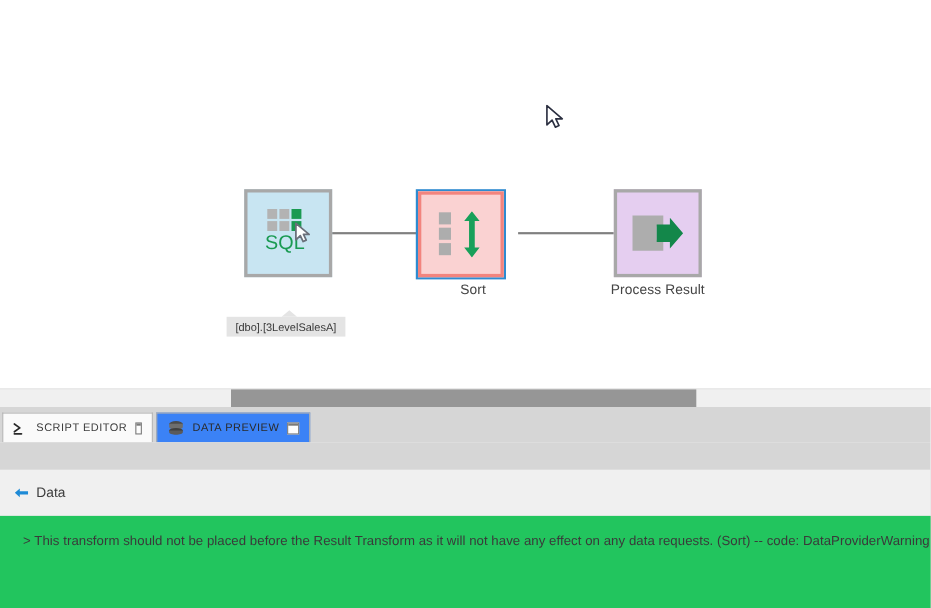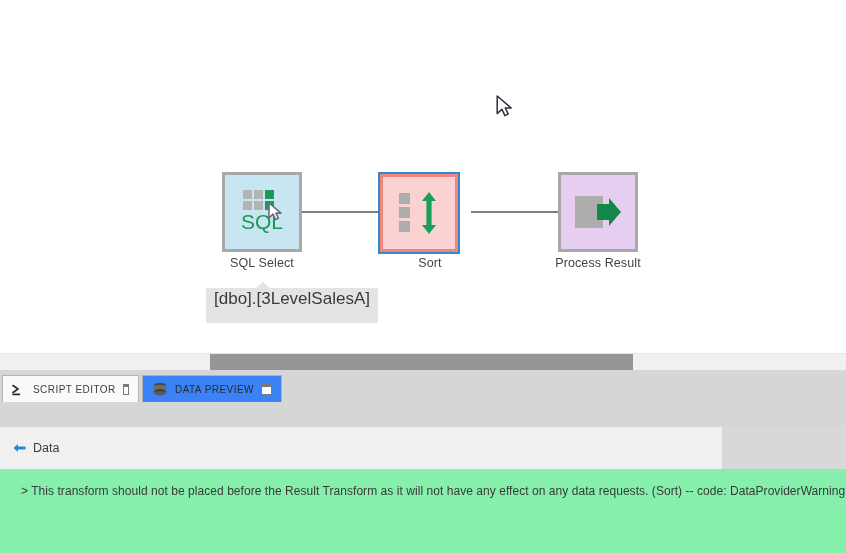--- a/index.html
+++ b/index.html
@@ -92,21 +92,21 @@
 
   
   .sql-icon { position: relative; width: 48px; height: 48px; }
   .sql-grid { position: absolute; left: 5px; top: 2px; width: 34px; height: 22px; }
   .sq { position: absolute; width: 9px; height: 9px; }
   .sq.gray { background: #b3b3b3; }
   .sq.green { background: #1a9a52; }
   .sql-text {
     position: absolute;
     left: 3px; top: 22px;
-    font-size: 21px;
+    font-size: 18px;
     font-weight: normal;
     color: #1a9a52;
     letter-spacing: 0px;
     font-family: "Liberation Sans", sans-serif;
   }
   .sql-cursor { position: absolute; left: 30px; top: 14px; }
 
   
   .sort-icon { position: relative; width: 44px; height: 42px; }
   .sort-sq { position: absolute; left: 2px; width: 11px; height: 11px; background: #adadad; }
@@ -115,22 +115,22 @@
   
   .proc-icon { position: relative; width: 50px; height: 40px; }
 
   
   #tooltip-sql {
     position: absolute;
     left: 206px;
     top: 288px;
     background: #e4e4e4;
     color: #3a3a3a;
-    font-size: 17px;
-    padding: 4px 8px 17px 8px;
+    font-size: 10px;
+    padding: 4px 8px 0 8px;
     white-space: nowrap;
     line-height: 14px;
   }
   #tooltip-sql .tip-arrow {
     position: absolute;
     left: 50px;
     top: -6px;
     width: 0; height: 0;
     border-left: 7px solid transparent;
     border-right: 7px solid transparent;
@@ -220,39 +220,39 @@
   #panel-inner {
     position: absolute;
     left: 0; top: 25px;
     width: 846px;
     height: 126px;
     background: #d8d8d8;
   }
   #data-bar {
     position: absolute;
     left: 0; top: 25px;
-    width: 722px;
+    width: 846px;
     height: 42px;
     background: #f0f0f0;
     display: flex;
     align-items: center;
     padding-left: 13px;
     box-sizing: border-box;
   }
   #data-bar .back-arrow { margin-right: 7px; display: inline-flex; }
   #data-bar .data-label {
     font-size: 12.5px;
     color: #3c3c3c;
   }
   #message-area {
     position: absolute;
     left: 0; top: 67px;
     width: 846px;
     height: 84px;
-    background: #86efac;
+    background: #22c55e;
   }
   #message-text {
     position: absolute;
     left: 21px;
     top: 15px;
     font-size: 12px;
     color: #3a3a3a;
     white-space: nowrap;
     letter-spacing: 0.05px;
   }
@@ -275,21 +275,20 @@
           <div class="sq gray" style="left:0px;  top:11px;"></div>
           <div class="sq gray" style="left:11px; top:11px;"></div>
           <div class="sq green" style="left:22px; top:11px;"></div>
         </div>
         <div class="sql-text">SQL</div>
         <svg class="sql-cursor" width="16" height="19" viewBox="0 0 16 19">
           <path d="M1 1 L1 16 L5 12.2 L7.6 17.6 L10.4 16.3 L7.9 11.1 L13 11.1 Z" fill="#ffffff" stroke="#6b6f7a" stroke-width="1.6" stroke-linejoin="round"></path>
         </svg>
       </div>
     </div>
-    <div class="node-label">SQL Select</div>
   </div>
 
   <div class="node" id="node-sort">
     <div class="sel-ring">
       <div class="node-box">
         <div class="sort-icon">
           <div class="sort-sq" style="top:1px;"></div>
           <div class="sort-sq" style="top:15px;"></div>
           <div class="sort-sq" style="top:29px;"></div>
           <svg class="sort-arrow" width="20" height="42" viewBox="0 0 20 42">

